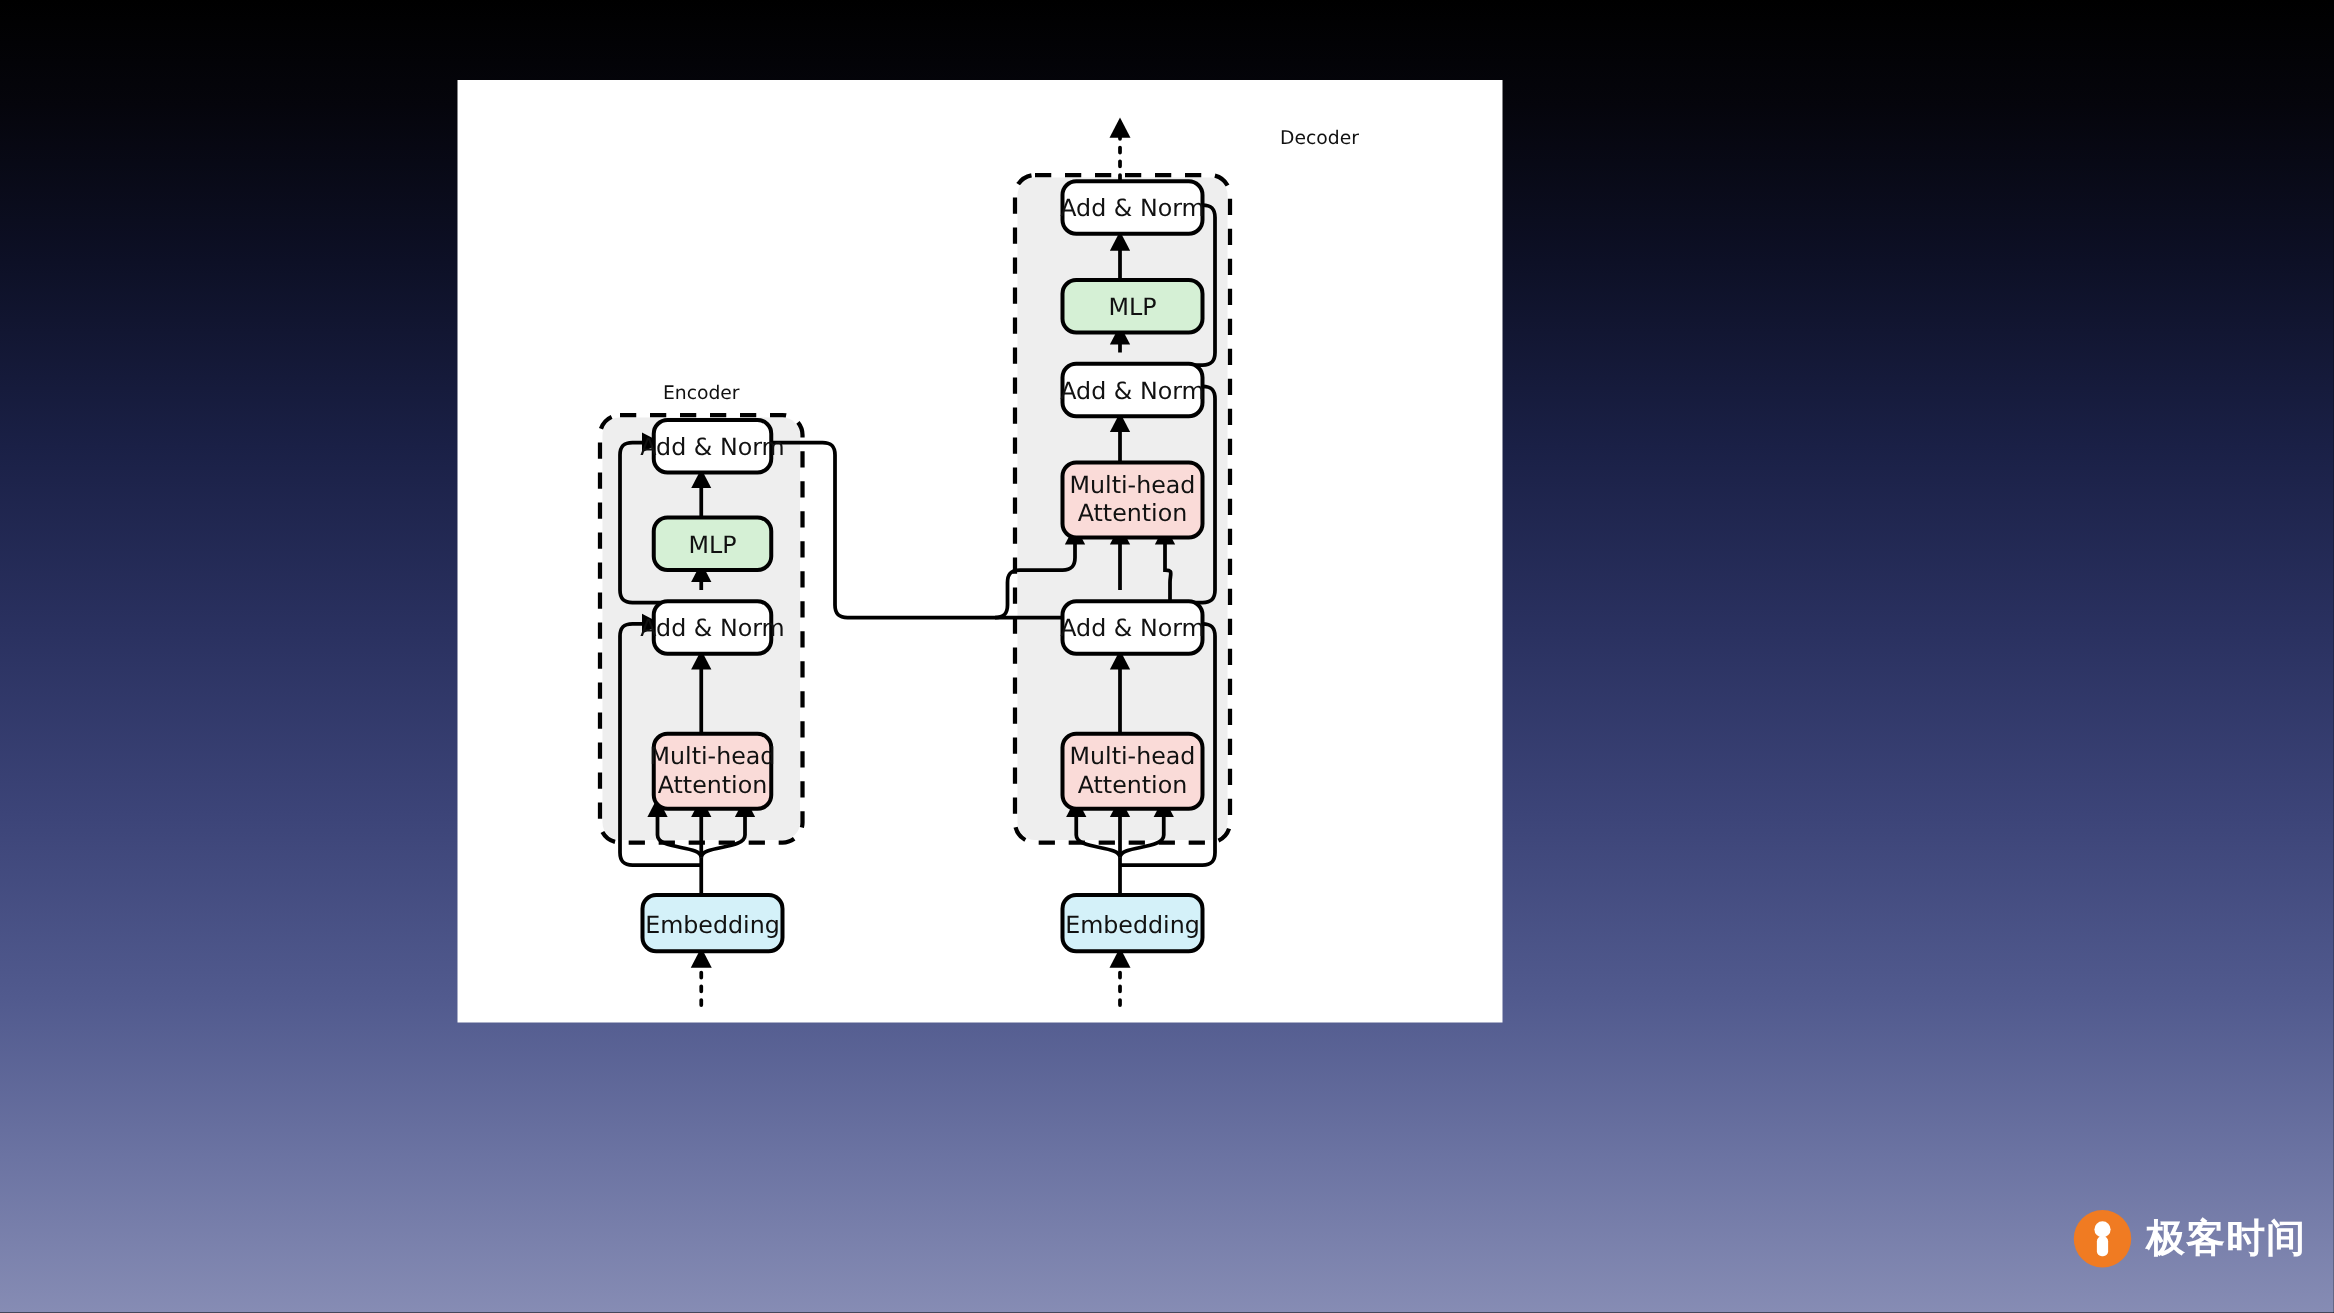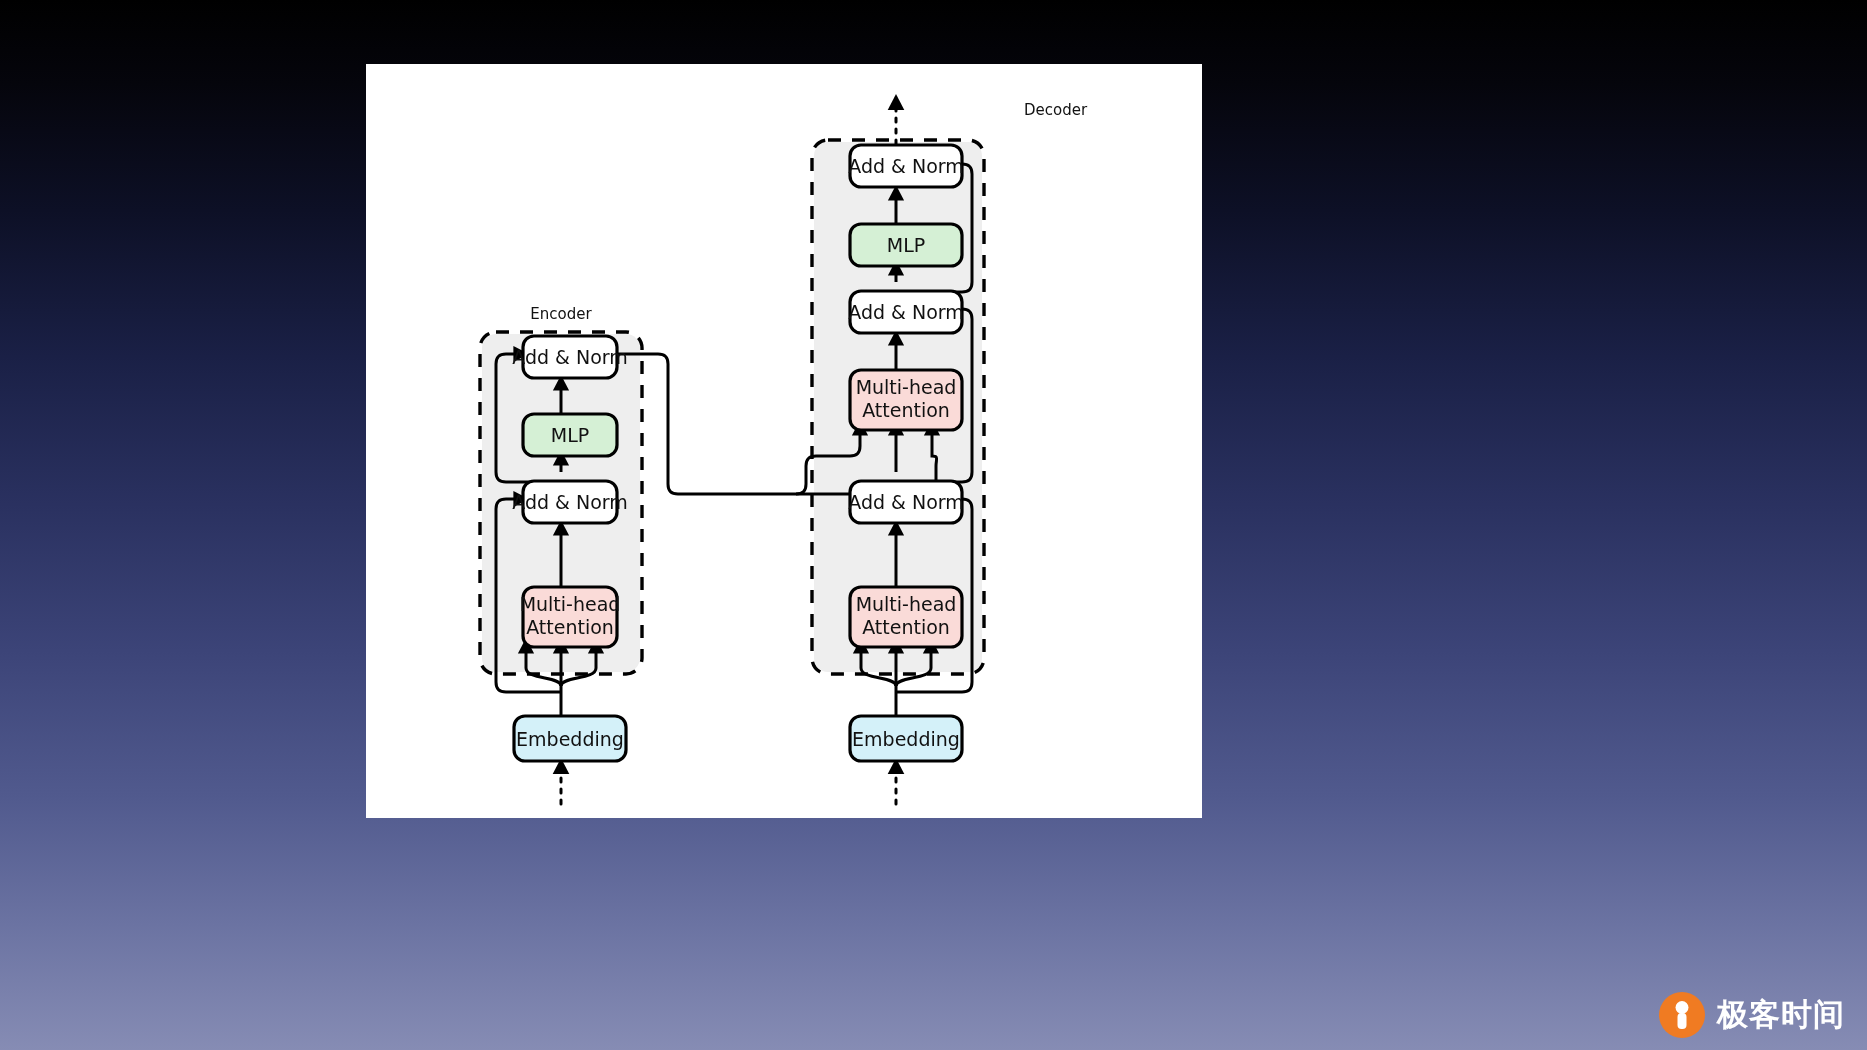--- a/index.html
+++ b/index.html
@@ -39,21 +39,21 @@
   #canvas {
     position: absolute;
     left: 0;
     top: 0;
     width: 836px;
     height: 754px;
   }
   .wm {
     position: absolute;
     right: 22px;
-    bottom: 12px;
+    bottom: 36px;
     display: flex;
     align-items: center;
     gap: 12px;
   }
   .wm-mark {
     width: 46px;
     height: 46px;
     border-radius: 50%;
     background: #f07b22;
     position: relative;

